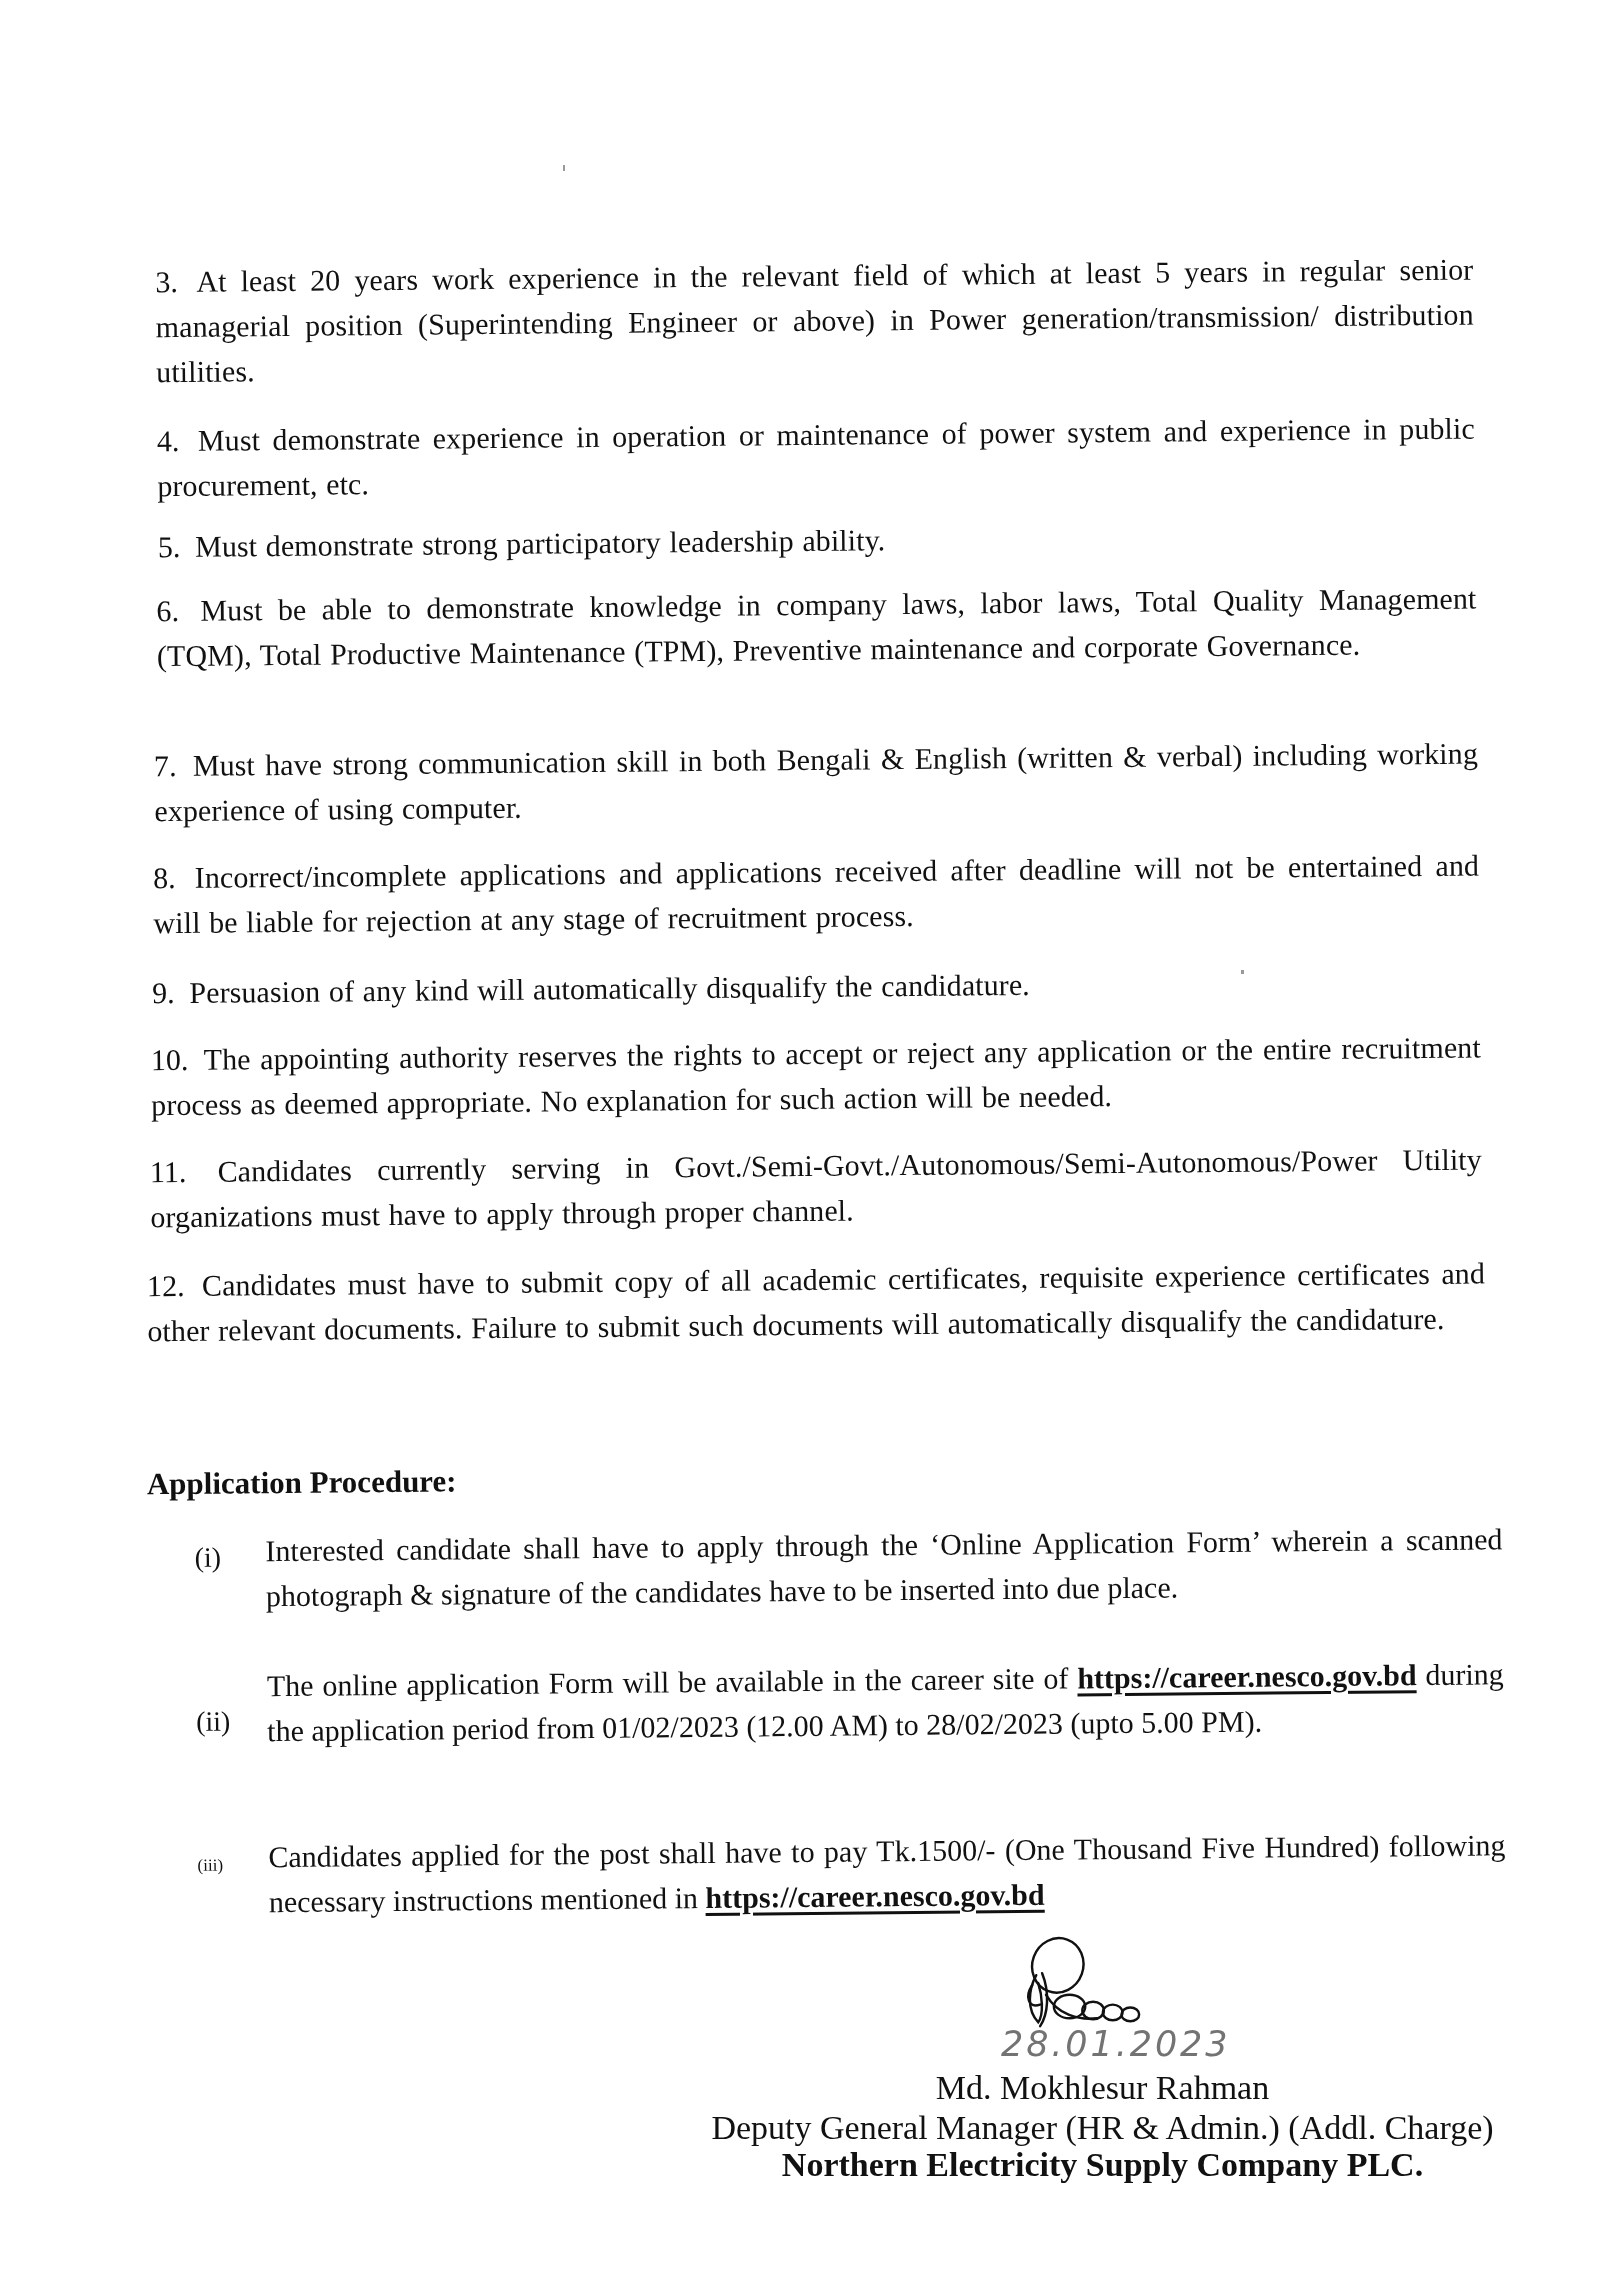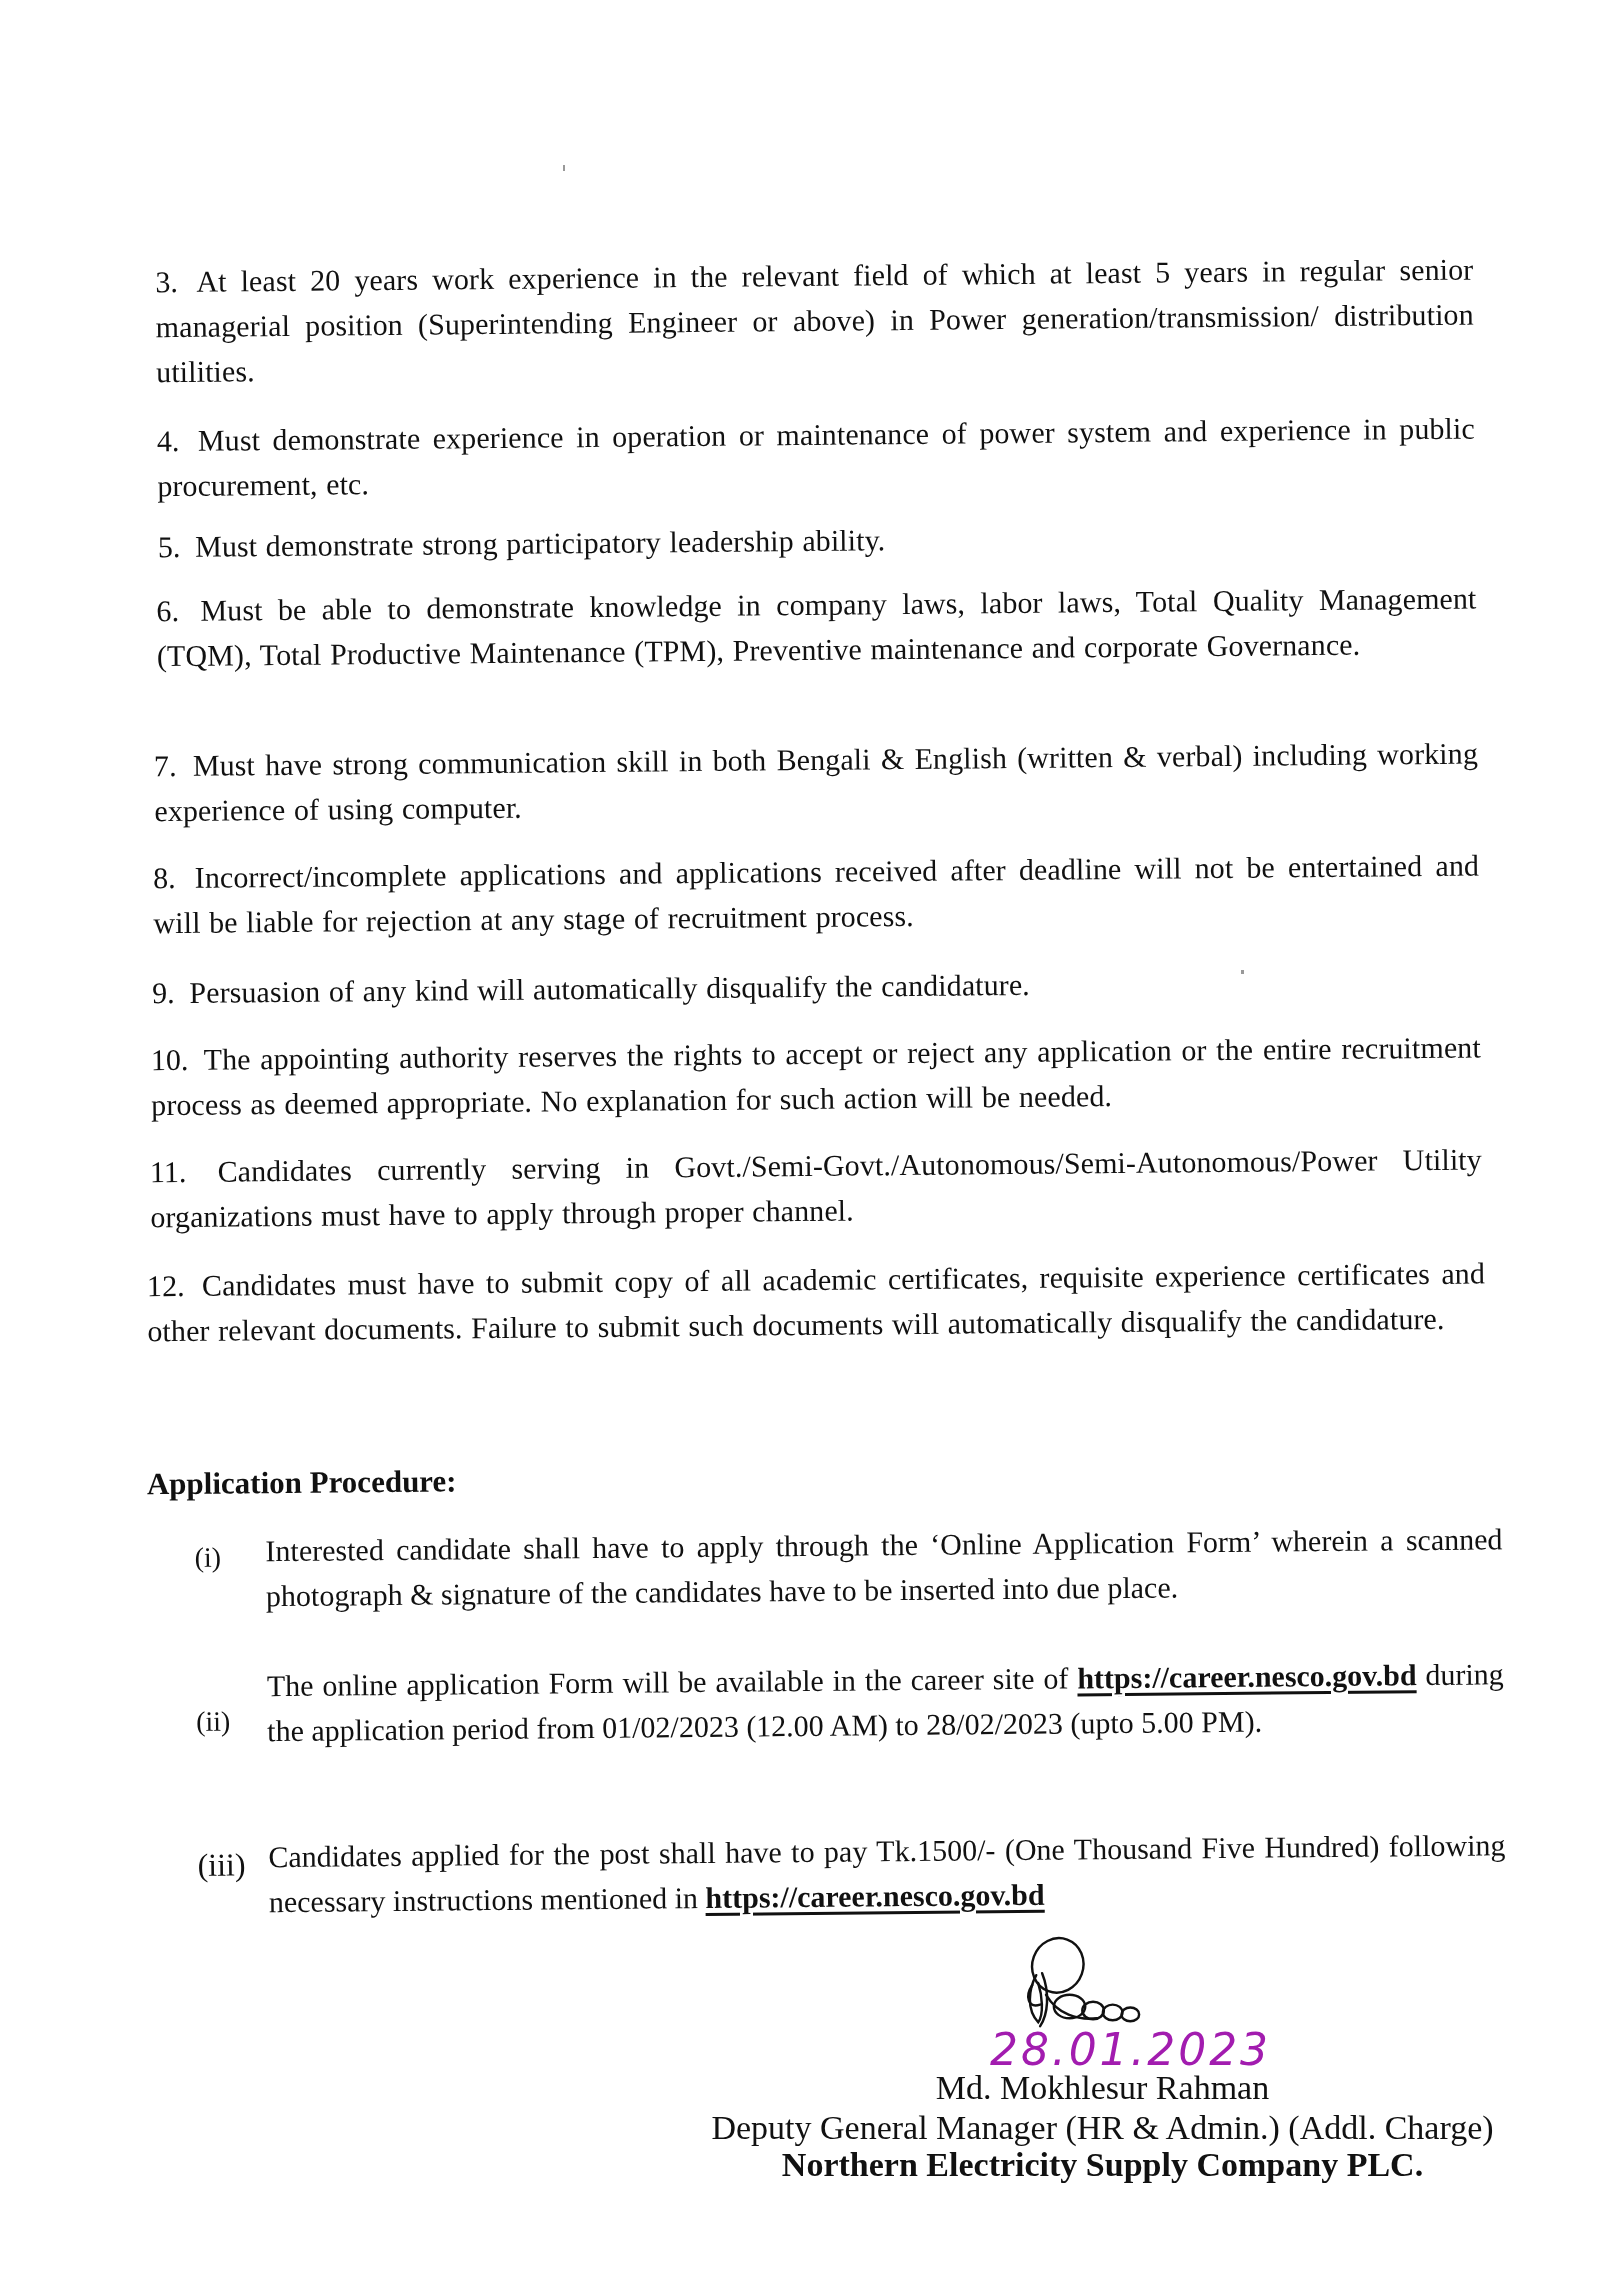--- a/index.html
+++ b/index.html
@@ -81,28 +81,28 @@
       width: 853px;
       text-align: center;
     }
     .sig-svg {
       position: absolute;
       left: 323px;
       top: 0;
     }
     .sig-date {
       position: absolute;
-      left: 314px;
+      left: 325px;
       top: 88px;
       width: 255px;
       font-family: "DejaVu Sans", sans-serif;
-      font-size: 44px;
+      font-size: 35px;
       font-style: italic;
       letter-spacing: 2.9px;
-      color: #a21caf;
+      color: #737373;
       text-align: left;
     }
     .sig-line {
       position: absolute;
       left: 0;
       width: 853px;
       font-size: 34px;
       line-height: 37px;
       text-align: center;
     }
@@ -179,21 +179,21 @@
     </div>
 
     <div class="proc" style="left:190px; top:1658px; width:1308px; height:137px;">
       <span class="roman" style="top:5.9px;margin-top:29px;">(ii)</span>
       <span class="body">
         <span>The online application Form will be available in the career site of </span><a class="link">https://career.nesco.gov.bd</a><span> during the application period from 01/02/2023 (12.00 AM) to 28/02/2023 (upto 5.00 PM).</span>
       </span>
     </div>
 
     <div class="proc" style="left:190px; top:1829px; width:1308px; height:98px;">
-      <span class="roman" style="top:7.8px; font-size:32px;">(iii)</span>
+      <span class="roman" style="top:7.8px; font-size:17px;">(iii)</span>
       <span class="body">
         <span>Candidates applied for the post shall have to pay Tk.1500/- (One Thousand Five Hundred) following necessary instructions mentioned in </span><a class="link">https://career.nesco.gov.bd</a>
       </span>
     </div>
   </div>
 
   <div class="signature-block">
     <svg class="sig-svg" width="196" height="98" viewBox="0 0 200 100">
       <g fill="none" stroke="#111" stroke-width="2.5" stroke-linecap="round">
         <ellipse cx="60" cy="30" rx="26" ry="28" transform="rotate(20 60 30)"></ellipse>

